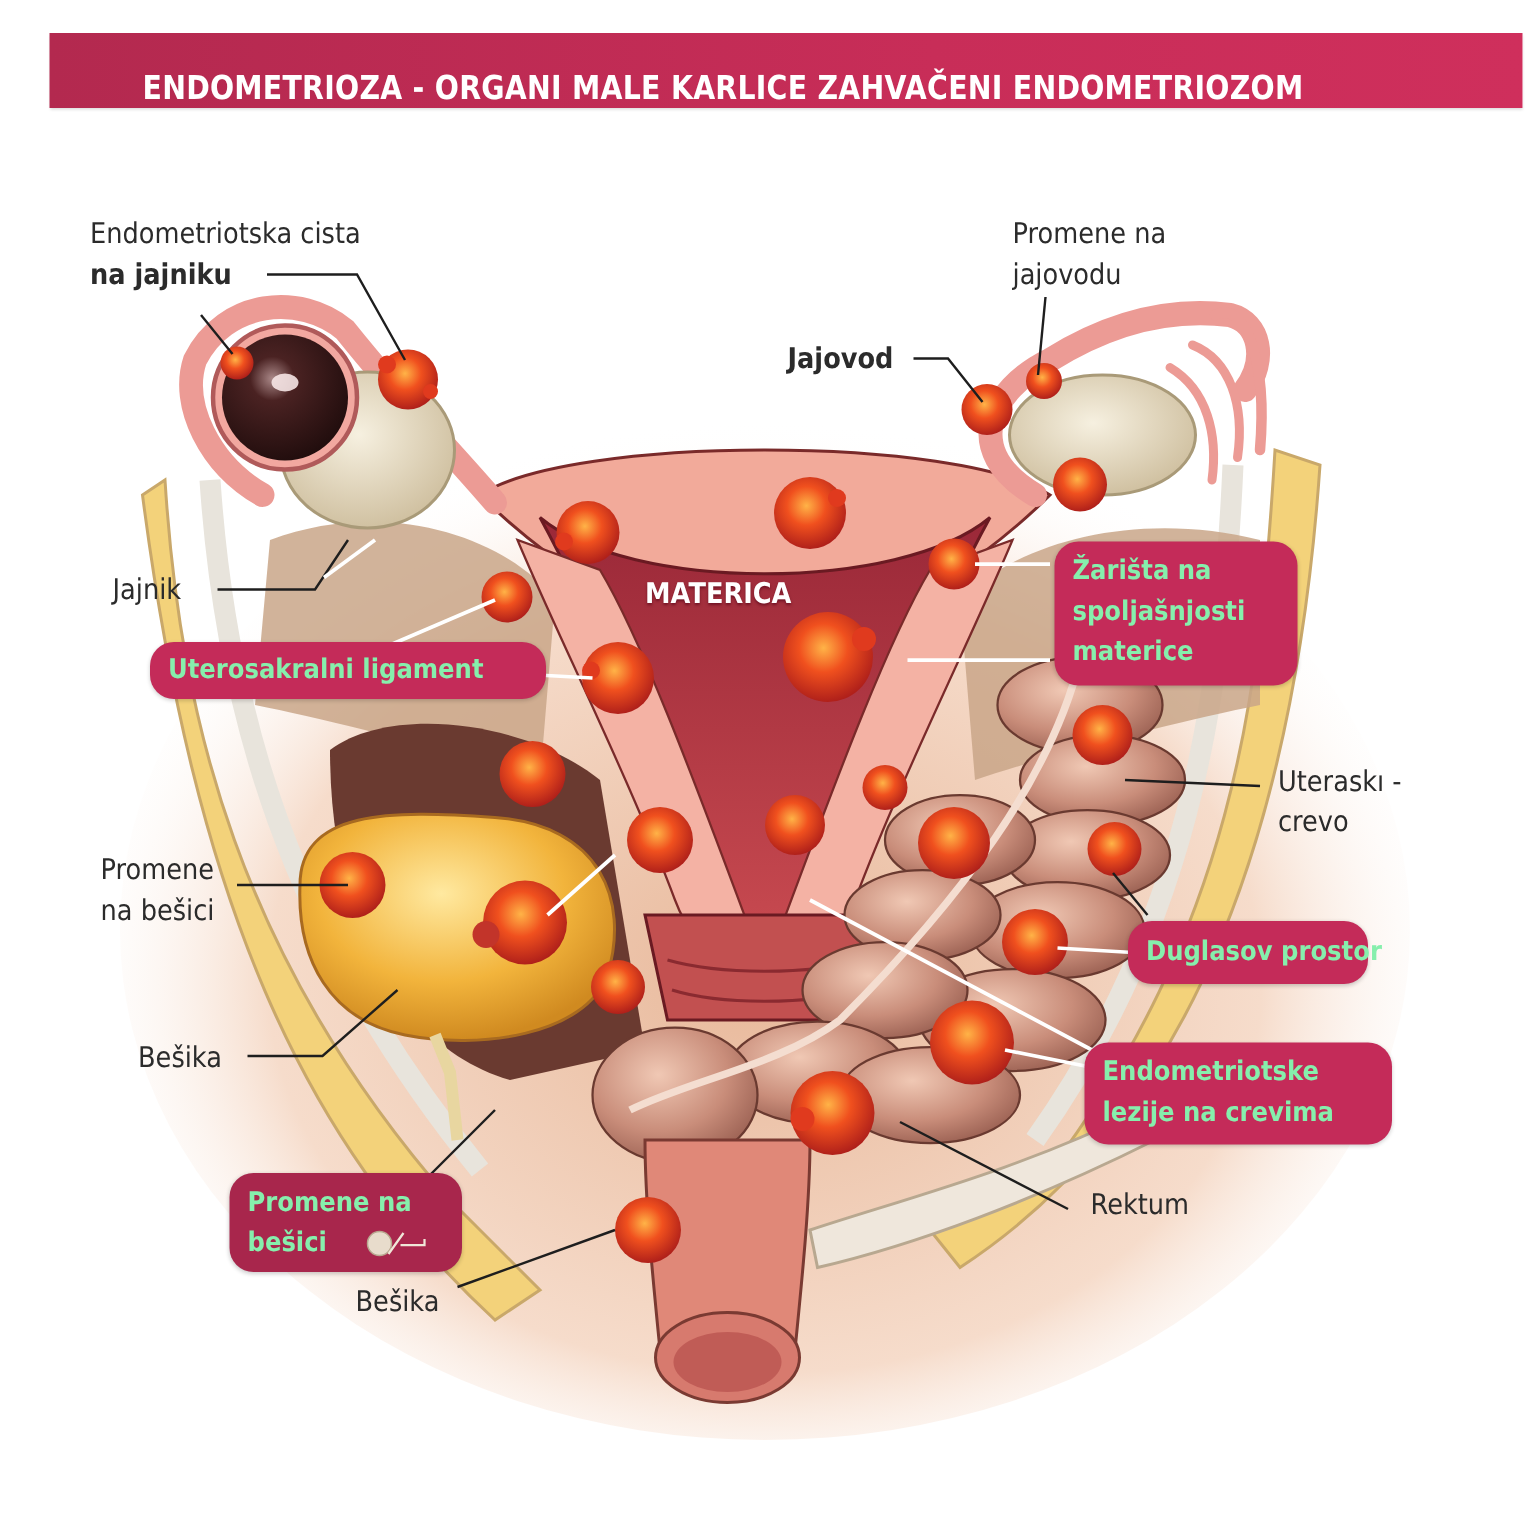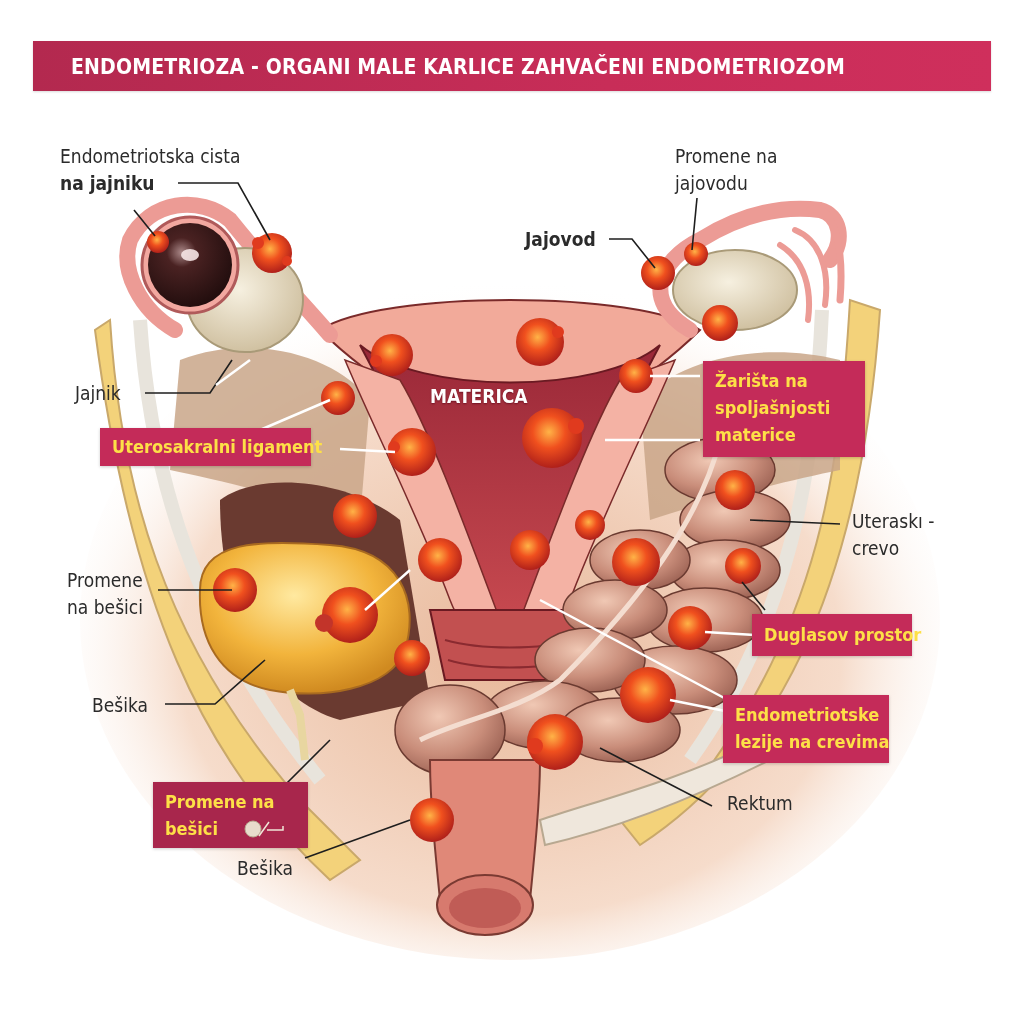--- a/index.html
+++ b/index.html
@@ -1,38 +1,39 @@
 <!DOCTYPE html>
 <html><head>
 <meta charset="utf-8">
 <style>
   html, body { margin: 0; padding: 0; background: #ffffff; }
   body { width: 1024px; height: 1024px; position: relative; overflow: hidden;
          font-family: "DejaVu Sans Condensed", "DejaVu Sans", "Liberation Sans", sans-serif; }
   .title-bar {
-    position: absolute; left: 33px; top: 41px; width: 958px; height: 50px;
+    position: absolute; left: 33px; top: 22px; width: 958px; height: 50px;
     background: linear-gradient(90deg, #b3294f 0%, #c82d58 60%, #cf2f5c 100%);
     box-shadow: 0 1px 2px rgba(0,0,0,0.15);
-    display: flex; align-items: center;
+    display: flex; align-items: flex-end; padding-left: 24px;
   }
   .title-text {
     color: #ffffff; font-weight: bold; font-size: 22px; letter-spacing: 0.2px;
     margin-left: 38px; font-family: "DejaVu Sans", "Liberation Sans", sans-serif;
     transform: scaleX(0.86); transform-origin: left center; white-space: nowrap;
   }
   svg.art { position: absolute; left: 0; top: 0; }
   .lbl { position: absolute; color: #2b2b2b; font-size: 19px; line-height: 27px;
          font-family: "DejaVu Sans", "Liberation Sans", sans-serif;
          transform: scaleX(0.9); transform-origin: left top; white-space: nowrap; }
   .lbl.bold { font-weight: bold; }
   .box {
-    position: absolute; background: #c42b59; color: #fde047; font-weight: bold;
+    position: absolute; background: #c42b59; color: #86efac; font-weight: bold;
     font-size: 18px; line-height: 25px; padding: 6px 12px;
     font-family: "DejaVu Sans", "Liberation Sans", sans-serif; box-sizing: border-box;
     box-shadow: 0 1px 3px rgba(0,0,0,0.2);
+    border-radius: 16px;
   }
   .box span { display: inline-block; transform: scaleX(0.9); transform-origin: left center; white-space: nowrap; }
   .box.dark { background: #a8264c; }
   .organ-label { position: absolute; color: #ffffff; font-weight: bold; font-size: 19px;
                  font-family: "DejaVu Sans", "Liberation Sans", sans-serif;
                  transform: scaleX(0.9); transform-origin: left top; text-shadow: 0 1px 2px rgba(80,0,20,0.6); }
 </style>
 </head>
 <body>
 
@@ -270,35 +271,35 @@
 
 <div class="lbl" style="left:92px; top:692px;">Bešika</div>
 
 <div class="lbl" style="left:852px; top:508px;">Uteraskı -</div>
 <div class="lbl" style="left:852px; top:535px;">crevo</div>
 
 <div class="lbl" style="left:727px; top:790px;">Rektum</div>
 
 <div class="lbl" style="left:237px; top:855px;">Bešika</div>
 
-<div class="box" style="left:100px; top:428px; width:211px; height:38px;">
+<div class="box" style="left:100px; top:428px; width:264px; height:38px;">
   <span>Uterosakralni ligament</span>
 </div>
 
 <div class="box" style="left:703px; top:361px; width:162px; height:96px; line-height:27px; padding-top:6px;">
   <span>Žarišta na</span><br>
   <span>spoljašnjosti</span><br>
   <span>materice</span>
 </div>
 
 <div class="box" style="left:752px; top:614px; width:160px; height:42px; padding-top:8px;">
   <span>Duglasov prostor</span>
 </div>
 
-<div class="box" style="left:723px; top:695px; width:166px; height:68px; line-height:27px; padding-top:6px;">
+<div class="box" style="left:723px; top:695px; width:205px; height:68px; line-height:27px; padding-top:6px;">
   <span>Endometriotske</span><br>
   <span>lezije na crevima</span>
 </div>
 
 <div class="box dark" style="left:153px; top:782px; width:155px; height:66px; line-height:27px; padding-top:6px;">
   <span>Promene na</span><br>
   <span>bešici</span>
   <svg width="44" height="22" viewBox="0 0 44 22" style="position:absolute; left:90px; top:36px;">
     <circle cx="10" cy="11" r="8" fill="#e8dccc" stroke="#b8a890" stroke-width="1"></circle>
     <path d="M16 18 L 26 4 M 24 12 L 40 12 L 40 8" fill="none" stroke="#f0e6d8" stroke-width="1.5"></path>

